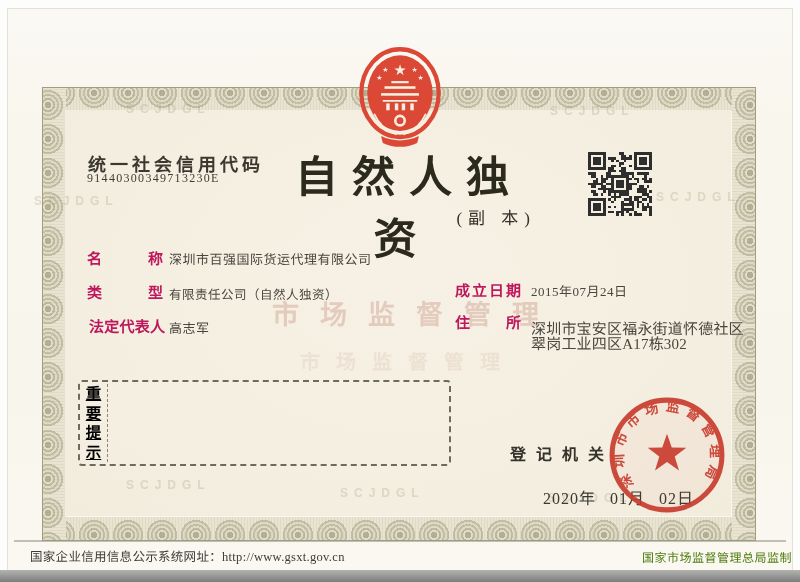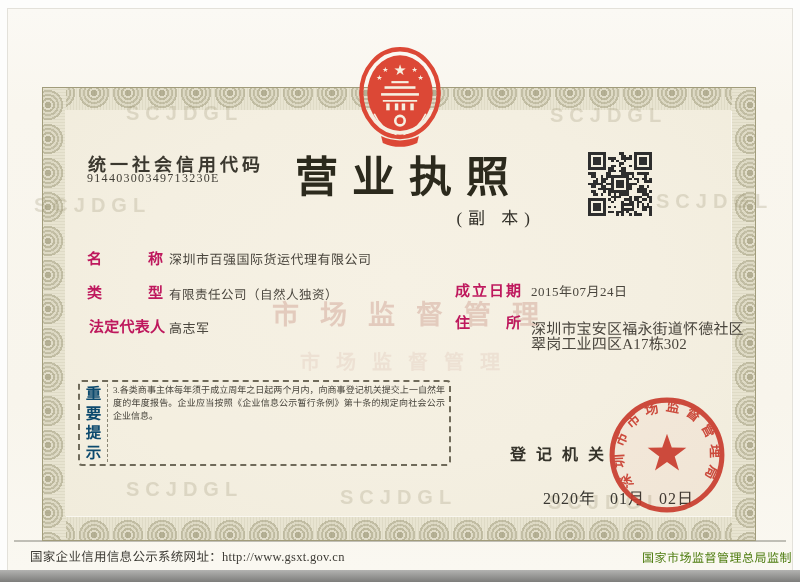--- a/index.html
+++ b/index.html
@@ -66,21 +66,21 @@
         rgba(138,133,99,.55) 0 3px, rgba(222,218,198,.6) 3px 5px,
         rgba(148,143,109,.5) 5px 7px, rgba(216,212,190,.55) 7px 9px,
         rgba(152,147,113,.45) 9px 11px, rgba(212,208,186,.5) 11px 13px,
         rgba(150,145,111,.45) 13px 15px, transparent 15px),
       repeating-linear-gradient(0deg, rgba(138,133,99,.10) 0 1px, transparent 1px 3px);
     background-size:23px 34px,auto;
   }
   
   .wm{
     font-family:"Liberation Sans","DejaVu Sans",sans-serif;
-    font-weight:bold;font-size:20px;letter-spacing:6px;
+    font-weight:bold;font-size:12px;letter-spacing:6px;
     color:rgba(150,144,110,.25);z-index:3;white-space:nowrap;
   }
   .wm-center{
     font-size:27px;letter-spacing:21px;font-weight:600;
     color:rgba(197,141,129,.38);z-index:2;white-space:nowrap;
     font-family:"Liberation Serif",serif;
     text-align:center;
   }
   .wm-center.faint{font-size:20px;letter-spacing:16px;color:rgba(197,141,129,.15);}
   
@@ -110,23 +110,23 @@
   }
   .f-value{position:absolute;font-size:13px;color:#4a463e;z-index:4;letter-spacing:.5px;}
   
   .notice-box{
     left:78px;top:380px;width:362px;height:78px;z-index:4;
     border:2px dashed #6f6a5a;border-radius:4px;
     display:flex;align-items:stretch;padding:2px 4px 2px 3px;background:rgba(244,239,226,.4);
   }
   .notice-side{
     width:21px;font-family:"Liberation Sans",sans-serif;
-    font-size:15.5px;font-weight:bold;line-height:19.5px;color:#0c4a6e;
+    font-size:15.5px;font-weight:bold;line-height:19.5px;color:#000000;
     word-break:break-all;text-align:center;
-    border-right:1px dashed #8a8574;padding-right:3px;margin-right:5px;
+    border-right:1px dashed #8a8574;padding-right:3px;margin-right:5px;text-decoration:underline;
   }
   .notice-items{flex:1;}
   .notice-items p{
     margin:0;font-size:9px;line-height:13.2px;color:#45423a;text-align:justify;
   }
   
   .reg-label{
     left:510px;top:441px;z-index:5;font-family:"Liberation Sans",sans-serif;
     font-size:16px;font-weight:600;letter-spacing:10px;color:#35332b;
   }
@@ -185,21 +185,21 @@
     <circle cx="50" cy="86" r="7" fill="#f6f0e1"></circle>
     <circle cx="50" cy="86" r="4" fill="#dc4836"></circle>
     <path d="M20,78 Q28,96 46,102" stroke="#f6f0e1" stroke-width="2" fill="none"></path>
     <path d="M80,78 Q72,96 54,102" stroke="#f6f0e1" stroke-width="2" fill="none"></path>
     <path d="M28,104 Q50,114 72,104 L70,112 Q50,121 30,112 Z" fill="#dc4836"></path>
   </svg>
 </div>
 
 <div class="abs credit-label">统一社会信用代码</div>
 <div class="abs credit-code">91440300349713230E</div>
-<div class="abs doc-title">营业执照</div>
+<div class="abs doc-title">自然人独资</div>
 <div class="abs doc-subtitle">(副 本)</div>
 
 <div class="abs qr-box">
   <svg id="qr-svg" width="64" height="64" viewBox="0 0 25 25" shape-rendering="crispEdges" xmlns="http://www.w3.org/2000/svg">
       <rect x="0" y="0" width="1" height="1" fill="#2e2e2e"></rect>
       <rect x="1" y="0" width="1" height="1" fill="#2e2e2e"></rect>
       <rect x="2" y="0" width="1" height="1" fill="#2e2e2e"></rect>
       <rect x="3" y="0" width="1" height="1" fill="#2e2e2e"></rect>
       <rect x="4" y="0" width="1" height="1" fill="#2e2e2e"></rect>
       <rect x="5" y="0" width="1" height="1" fill="#2e2e2e"></rect>
@@ -531,21 +531,20 @@
 
 <div class="f-label" style="left:455px;top:279px;width:66px;">成立日期</div>
 <div class="f-value" style="left:531px;top:281px;">2015年07月24日</div>
 
 <div class="f-label" style="left:455px;top:311px;width:66px;">住所</div>
 <div class="f-value" style="left:531px;top:322px;width:220px;font-size:15px;line-height:14.5px;letter-spacing:.2px;">深圳市宝安区福永街道怀德社区翠岗工业四区A17栋302</div>
 
 <div class="abs notice-box">
   <div class="notice-side">重要提示</div>
   <div class="notice-items">
-    <p>3.各类商事主体每年须于成立周年之日起两个月内，向商事登记机关提交上一自然年度的年度报告。企业应当按照《企业信息公示暂行条例》第十条的规定向社会公示企业信息。</p>
   </div>
 </div>
 
 <div class="abs reg-label">登记机关</div>
 <div class="abs reg-date">2020年 01月 02日</div>
 
 <div class="abs seal">
   <svg width="122" height="122" viewBox="0 0 120 120" xmlns="http://www.w3.org/2000/svg">
     <circle cx="60" cy="60" r="54" fill="rgba(220,80,60,0.05)" stroke="#c8392b" stroke-width="5"></circle>
     <path d="M60,39 L64.7,52.5 L79,52.8 L67.6,61.5 L71.8,75.2 L60,67 L48.2,75.2 L52.4,61.5 L41,52.8 L55.3,52.5 Z" fill="#c8392b"></path>

